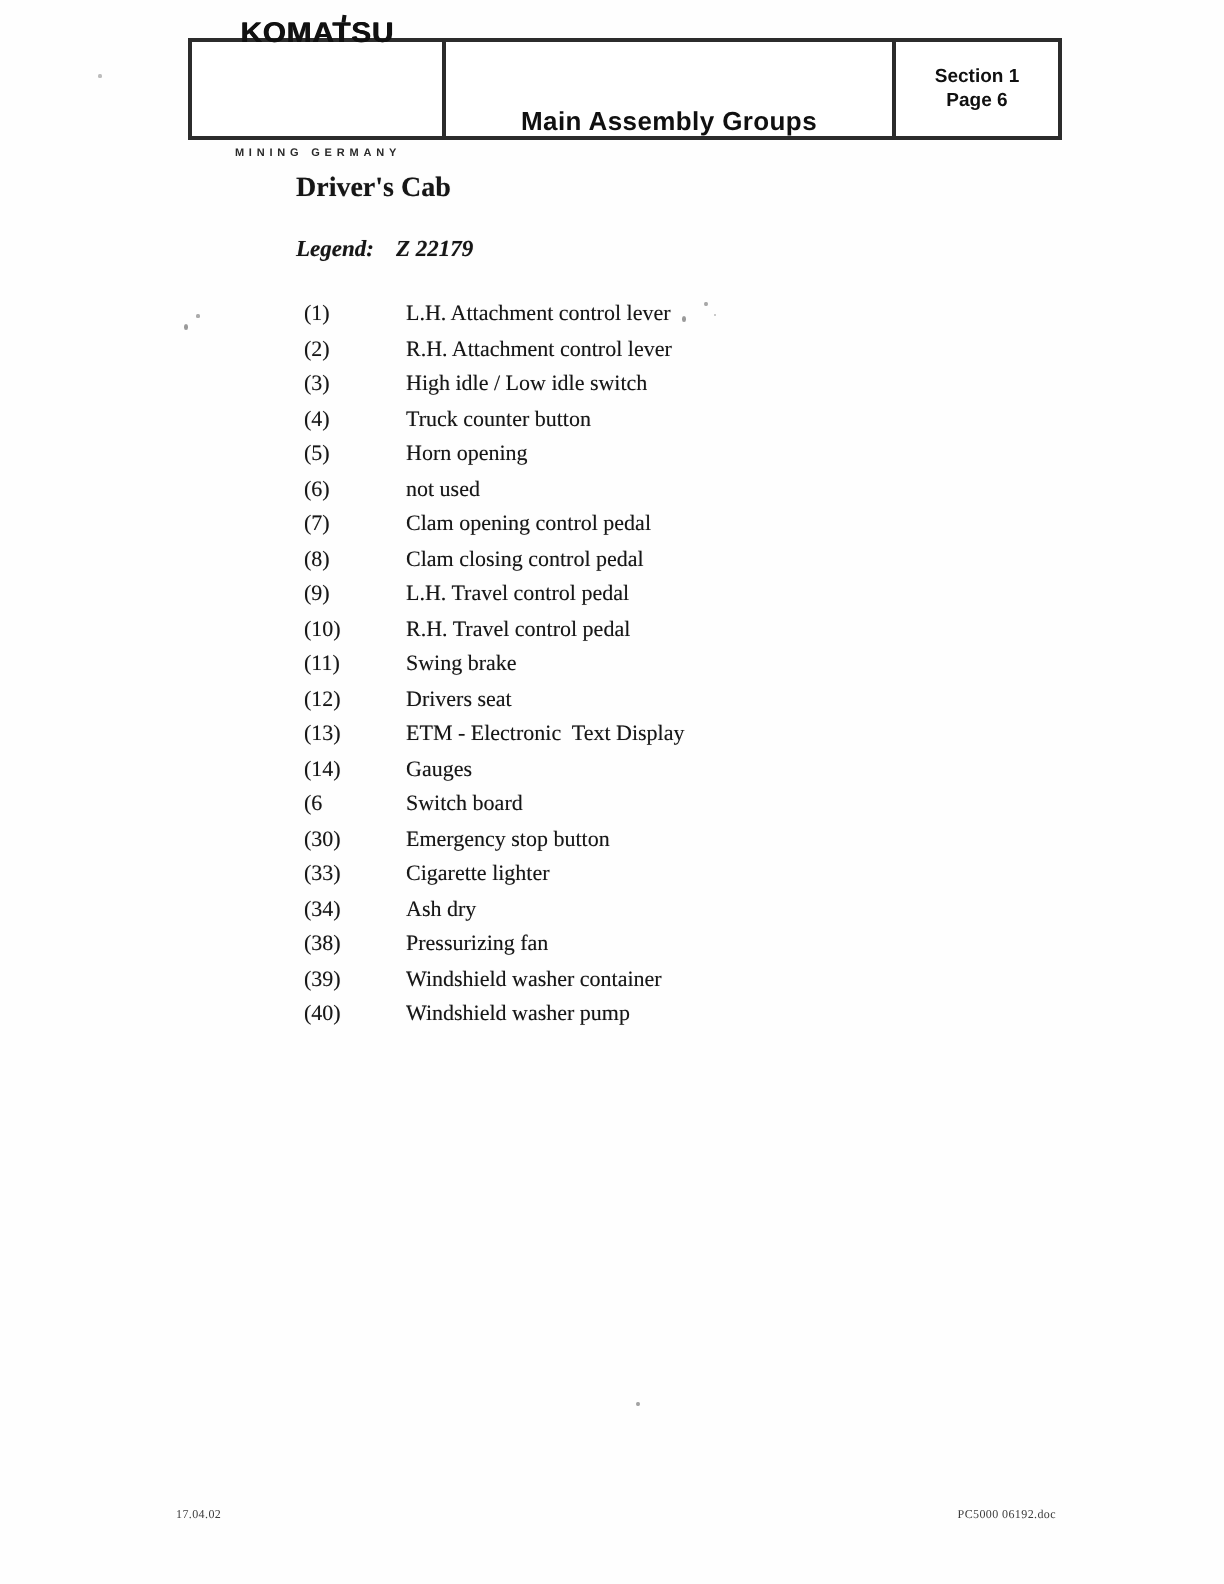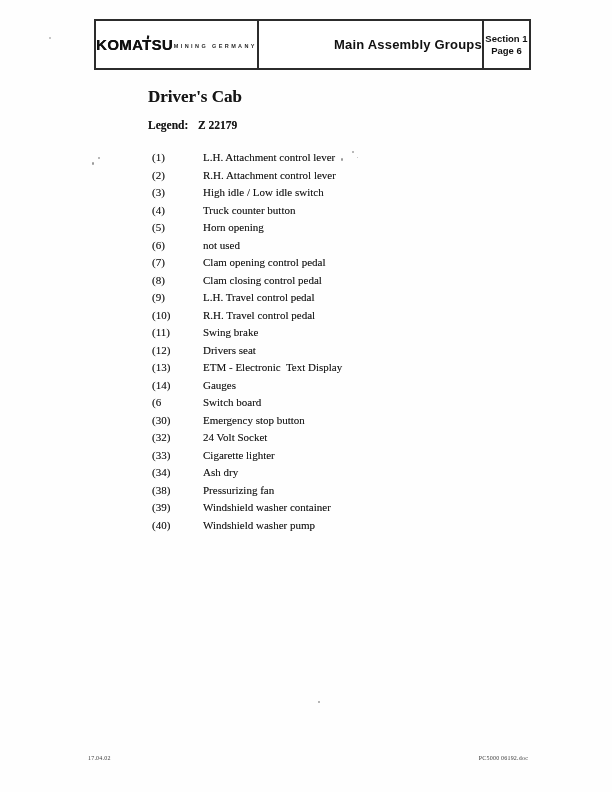--- a/index.html
+++ b/index.html
@@ -16,21 +16,21 @@
   
   .header-box {
     position: absolute;
     left: 94px; top: 19px;
     width: 437px; height: 51px;
     border: 2px solid #2c2c2c;
     box-sizing: border-box;
     display: flex;
     background: #fff;
   }
-  .hcell { display: flex; flex-direction: row; justify-content: center; align-items: center; box-sizing: border-box; }
+  .hcell { display: flex; flex-direction: column; justify-content: center; align-items: center; box-sizing: border-box; gap: 48px; }
   .cell-logo { flex: 0 0 127px; border-right: 2px solid #2c2c2c; }
   .cell-title { flex: 0 0 225px; border-right: 2px solid #2c2c2c; justify-content: flex-end; }
   .cell-section { flex: 1 1 auto; border-radius: 16px; }
 
   .brand {
     position: relative;
     font-family: "Liberation Sans", sans-serif;
     font-weight: bold;
     font-size: 15px;
     letter-spacing: 0.3px;
@@ -73,31 +73,32 @@
     text-align: center;
     color: #101010;
     white-space: nowrap;
   }
 
   
   .doc-heading {
     position: absolute;
     left: 148px; top: 87px;
     font-weight: bold;
-    font-size: 17px;
+    font-size: 14px;
     white-space: nowrap;
     text-shadow: 0 0 0.4px rgba(0,0,0,0.45);
   }
   .legend-row {
     position: absolute;
     left: 148px; top: 119px;
     font-weight: bold;
     font-size: 11.5px;
     white-space: nowrap;
     text-shadow: 0 0 0.4px rgba(0,0,0,0.45);
+    font-style: italic;
   }
   .legend-value { position: absolute; left: 50px; top: 0; }
 
   .legend-list {
     position: absolute;
     left: 152px; top: 149px;
     font-size: 11px;
     text-shadow: 0 0 0.35px rgba(0,0,0,0.4);
   }
   .row { display: flex; height: 17.5px; line-height: 17.5px; align-items: baseline; }
@@ -224,24 +225,20 @@
       </div>
       <div class="row">
         <span class="num">(6</span>
         <span class="lbl">Switch board</span>
       </div>
       <div class="row">
         <span class="num">(30)</span>
         <span class="lbl">Emergency stop button</span>
       </div>
       <div class="row">
-        <span class="num">(32)</span>
-        <span class="lbl">24 Volt Socket</span>
-      </div>
-      <div class="row">
         <span class="num">(33)</span>
         <span class="lbl">Cigarette lighter</span>
       </div>
       <div class="row">
         <span class="num">(34)</span>
         <span class="lbl">Ash dry</span>
       </div>
       <div class="row">
         <span class="num">(38)</span>
         <span class="lbl">Pressurizing fan</span>

